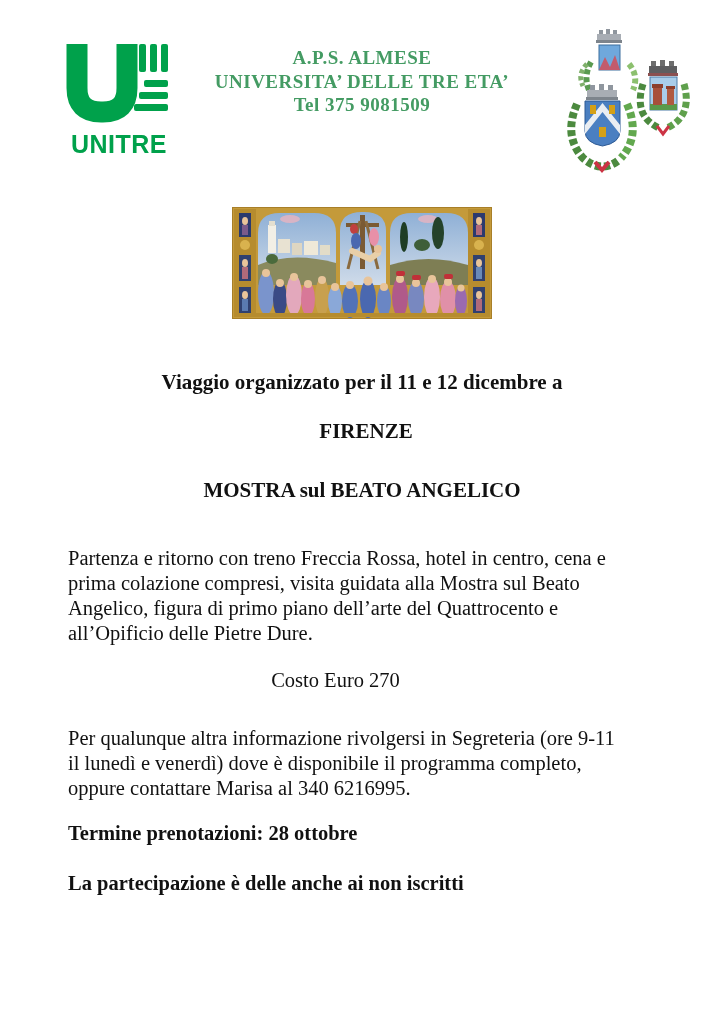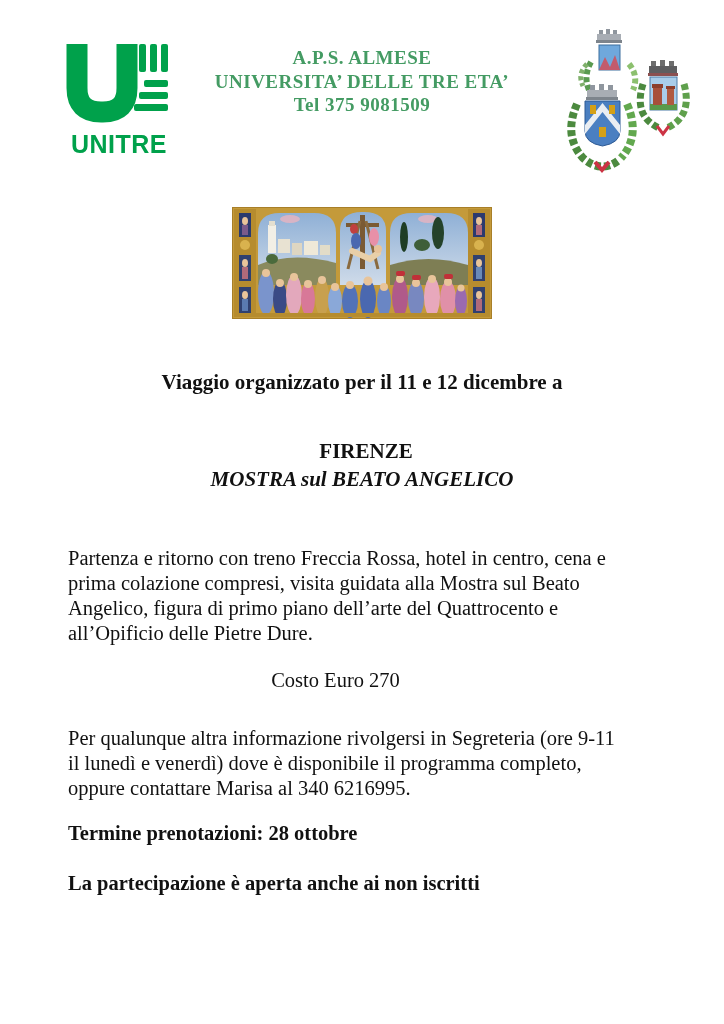--- a/index.html
+++ b/index.html
@@ -60,22 +60,22 @@
   
   .center-heading {
     position: absolute;
     left: 0; width: 724px;
     text-align: center;
     font-weight: bold;
     font-size: 21px;
     color: #111;
   }
   .h-viaggio { top: 370px; }
-  .h-firenze { top: 439px; padding-left: 8px; }
-  .h-mostra  { top: 467px; font-style: italic; }
+  .h-firenze { top: 419px; padding-left: 8px; }
+  .h-mostra  { top: 478px; }
 
   
   .para {
     position: absolute;
     left: 68px;
     width: 610px;
     font-size: 20.5px;
     line-height: 25px;
     white-space: pre-line;
   }
@@ -297,15 +297,15 @@
 
   <div class="para p-1">Partenza e ritorno con treno Freccia Rossa, hotel in centro, cena e
 prima colazione compresi, visita guidata alla Mostra sul Beato
 Angelico, figura di primo piano dell’arte del Quattrocento e
 all’Opificio delle Pietre Dure.</div>
   <div class="cost-line">Costo Euro 270</div>
   <div class="para p-2">Per qualunque altra informazione rivolgersi in Segreteria (ore 9-11
 il lunedì e venerdì) dove è disponibile il programma completo,
 oppure contattare Marisa al 340 6216995.</div>
   <div class="bold-line b-termine">Termine prenotazioni: 28 ottobre</div>
-  <div class="bold-line b-partecipazione">La partecipazione è aperta anche ai non iscritti</div>
+  <div class="bold-line b-partecipazione">La partecipazione è delle anche ai non iscritti</div>
 
 </div>
 
 </body></html>

